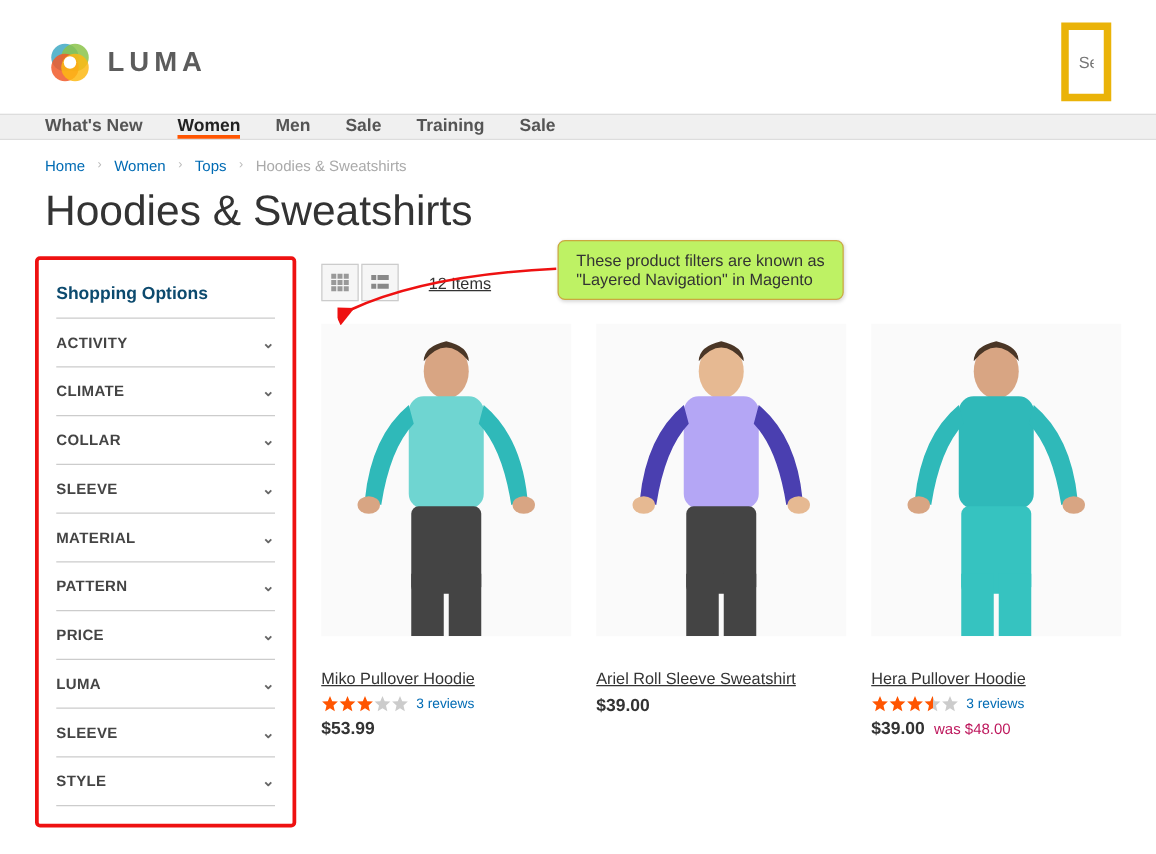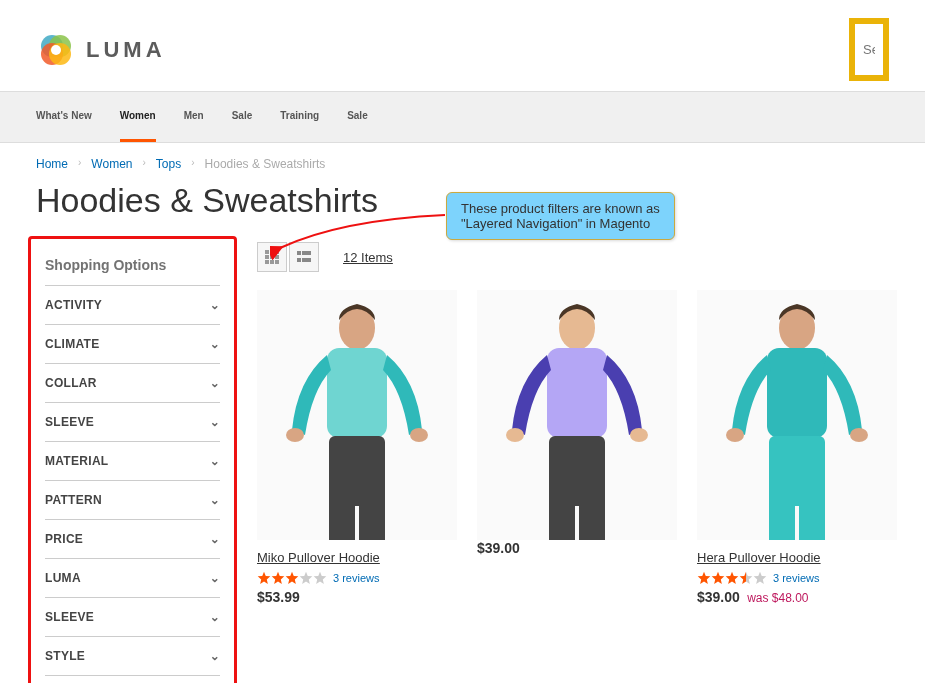--- a/index.html
+++ b/index.html
@@ -3,49 +3,49 @@
 <meta charset="utf-8">
 <style>
   * { box-sizing: border-box; margin: 0; padding: 0; }
   body { font-family: Arial, Helvetica, sans-serif; color: #333; background: #fff; width: 925px; }
   .header { display: flex; align-items: center; justify-content: space-between; padding: 18px 36px 10px 36px; }
   .logo { display: flex; align-items: center; gap: 10px; }
   .logo-mark { width: 40px; height: 40px; position: relative; }
   .logo-text { font-size: 22px; font-weight: 600; letter-spacing: 4px; color: #5c5c5c; }
   .search { border: 6px solid #eab308; padding: 18px 8px; font-size: 13px; color: #a16207; width: 40px; overflow: hidden; }
   .nav { background: #f0f0f0; border-top: 1px solid #ddd; border-bottom: 1px solid #ddd; padding: 0 36px; display: flex; gap: 28px; }
-  .nav-item { padding: 18px 0; font-size: 10px; font-weight: 600; color: #555; cursor: pointer; border-bottom: 3px solid transparent; }
+  .nav-item { padding: 0 0; font-size: 14px; font-weight: 600; color: #555; cursor: pointer; border-bottom: 3px solid transparent; }
   .nav-item.active { color: #222; border-bottom-color: #ff5501; }
   .breadcrumb { padding: 14px 36px 6px 36px; font-size: 12px; color: #888; display: flex; gap: 10px; }
   .breadcrumb a { color: #006bb4; text-decoration: none; }
   .breadcrumb .sep { color: #bbb; font-size: 10px; }
   .breadcrumb .current { color: #aaa; }
   .page-title { font-size: 34px; font-weight: 300; color: #333; padding: 4px 36px 16px 36px; }
   .main { display: flex; padding: 0 28px 20px 28px; gap: 20px; align-items: flex-start; }
   .sidebar { width: 228px; border: 3px solid #e11; border-radius: 4px; padding: 10px 14px 14px 14px; background: #fff; }
-  .shopping-options { font-size: 14px; font-weight: 600; color: #737373; padding: 8px 0 12px 0; border-bottom: 1px solid #ccc; }
+  .shopping-options { font-size: 14px; font-weight: 600; color: #0c4a6e; padding: 8px 0 12px 0; border-bottom: 1px solid #ccc; }
   .filter { border-bottom: 1px solid #ccc; padding: 12px 0; display: flex; justify-content: space-between; align-items: flex-end; font-size: 12px; font-weight: 600; color: #444; cursor: pointer; letter-spacing: 0.3px; }
   .chev { font-size: 12px; color: #666; }
   .content { flex: 1; padding-top: 6px; }
   .toolbar { display: flex; align-items: center; gap: 12px; margin-bottom: 18px; }
   .view-btns { display: flex; gap: 2px; }
   .view-btn { width: 30px; height: 30px; border: 1px solid #ccc; background: #f6f6f6; display: flex; align-items: center; justify-content: center; cursor: pointer; }
   .view-btn svg { width: 16px; height: 16px; }
   .item-count { font-size: 13px; color: #333; margin-left: 12px; text-decoration: underline; }
   .products { display: flex; gap: 20px; }
   .product { width: 200px; }
   .product-img { width: 200px; height: 250px; background: #fafafa; display: flex; align-items: center; justify-content: center; overflow: hidden; }
-  .product-name { font-size: 13px; color: #333; margin: 10px 0 6px 0; display: block; }
+  .product-name { font-size: 13px; color: #333; margin: 26px 0 6px 0; display: block; }
   .rating-row { display: flex; align-items: center; gap: 6px; margin-bottom: 4px; }
   .stars { display: flex; }
   .star { width: 14px; height: 14px; }
   .reviews { font-size: 11px; color: #006bb4; text-decoration: none; }
   .price-row { font-size: 14px; font-weight: 700; color: #333; }
   .was { font-size: 12px; color: #be185d; font-weight: 400; margin-left: 4px; }
-  .callout { position: absolute; background: #7dd3fc; border: 1px solid #caa93f; border-radius: 6px; padding: 8px 14px; font-size: 13px; color: #333; box-shadow: 1px 1px 3px rgba(0,0,0,0.15); }
+  .callout { position: absolute; background: #bef264; border: 1px solid #caa93f; border-radius: 6px; padding: 8px 14px; font-size: 13px; color: #333; box-shadow: 1px 1px 3px rgba(0,0,0,0.15); }
   .arrow-svg { position: absolute; pointer-events: none; }
   .wrap { position: relative; }
 </style>
 </head>
 <body>
 
 <div class="wrap">
 
   <div class="header">
     <div class="logo">
@@ -206,20 +206,21 @@
     <rect x="70" y="58" width="60" height="90" rx="12" fill="#b4a6f5"></rect>
     <path d="M70,65 Q40,90 35,140 L48,145 Q55,100 74,80 Z" fill="#4a3fb0"></path>
     <path d="M130,65 Q160,90 165,140 L152,145 Q145,100 126,80 Z" fill="#4a3fb0"></path>
     <ellipse cx="38" cy="145" rx="9" ry="7" fill="#e6b992"></ellipse>
     <ellipse cx="162" cy="145" rx="9" ry="7" fill="#e6b992"></ellipse>
     <rect x="72" y="146" width="56" height="70" rx="6" fill="#444"></rect>
     <rect x="72" y="200" width="26" height="50" fill="#444"></rect>
     <rect x="102" y="200" width="26" height="50" fill="#444"></rect>
   </svg>
             </div>
+            <a class="product-name" href="#">Ariel Roll Sleeve Sweatshirt</a>
             <div class="price-row">$39.00</div>
           </div>
           <div class="product">
             <div class="product-img">
               <svg viewBox="0 0 200 250" width="200" height="250">
     <ellipse cx="100" cy="38" rx="18" ry="22" fill="#d8a583"></ellipse>
     <path d="M82,30 Q100,8 118,30 Q118,18 100,14 Q82,18 82,30 Z" fill="#4a3626"></path>
     <rect x="70" y="58" width="60" height="90" rx="12" fill="#2fb9b9"></rect>
     <path d="M70,65 Q40,90 35,140 L48,145 Q55,100 74,80 Z" fill="#2fb9b9"></path>
     <path d="M130,65 Q160,90 165,140 L152,145 Q145,100 126,80 Z" fill="#2fb9b9"></path>

